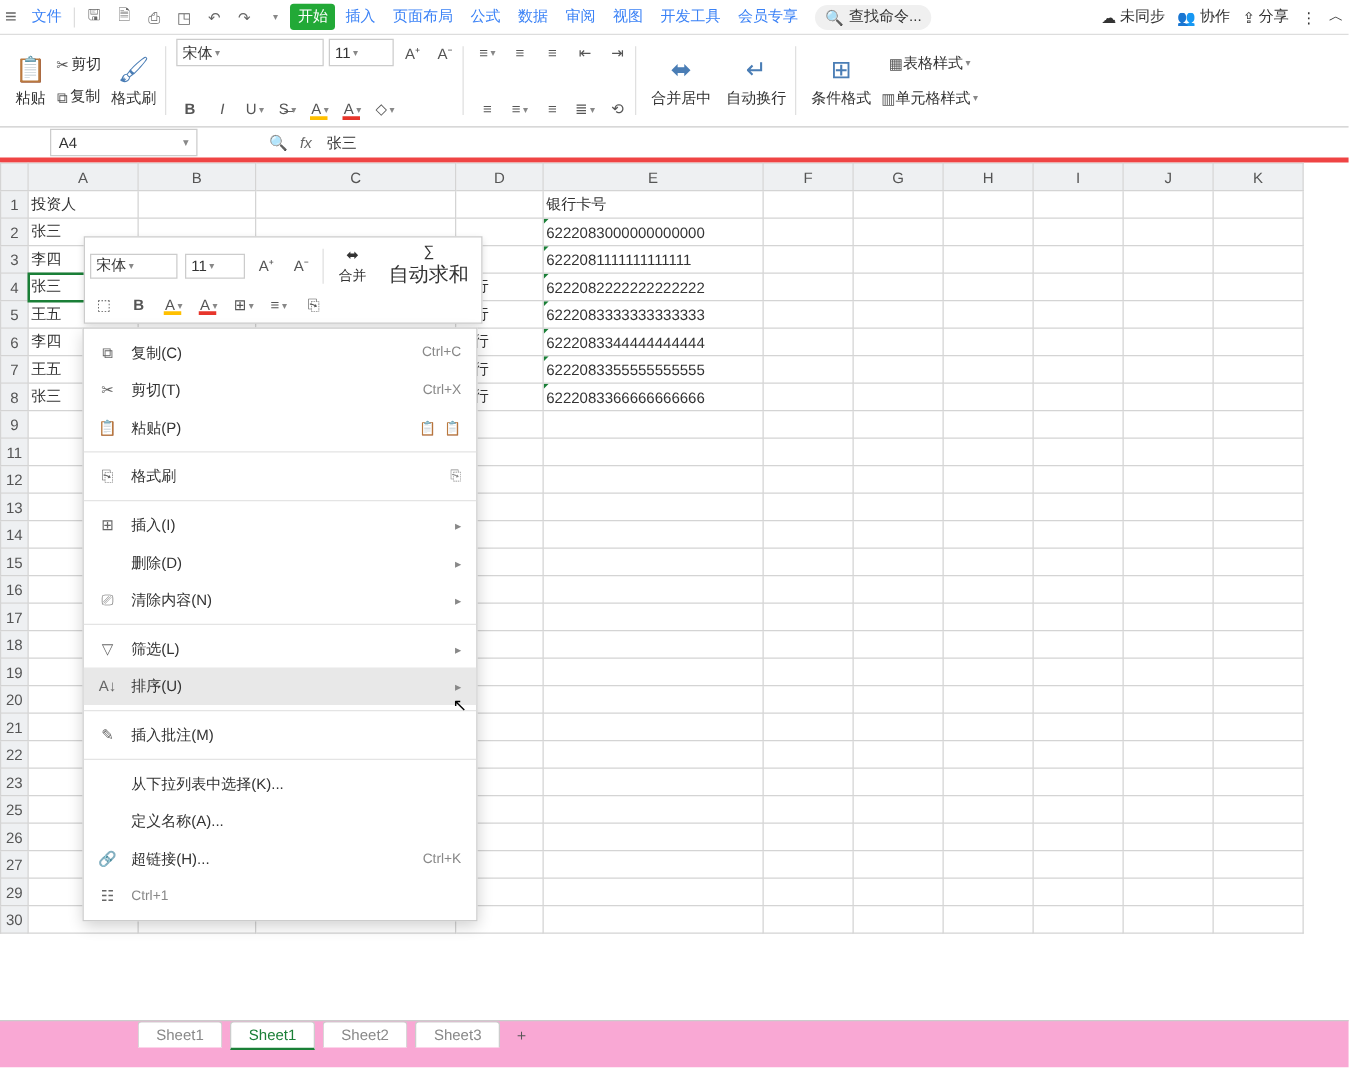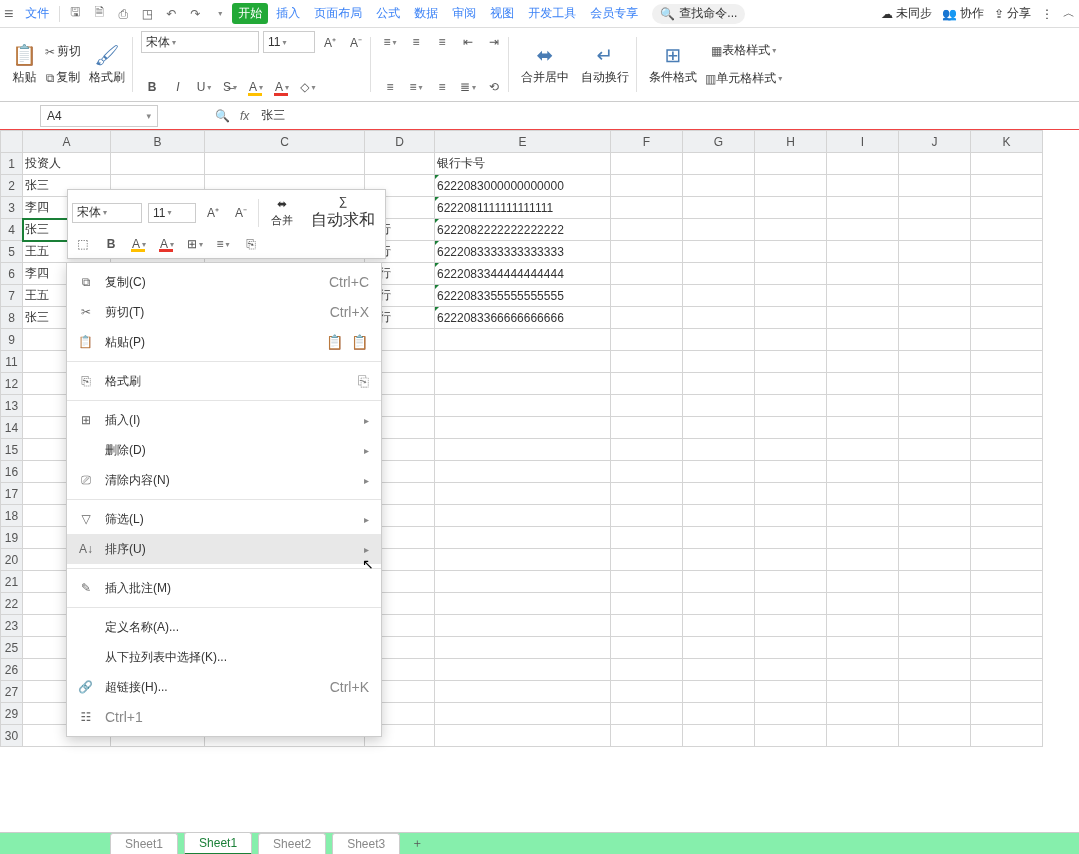--- a/index.html
+++ b/index.html
@@ -19,21 +19,21 @@
 .rgroup:last-child::after{display:none}
 .rrow{display:flex;align-items:center;gap:4px}
 .big-btn{display:flex;flex-direction:column;align-items:center;justify-content:center;padding:2px 4px;cursor:pointer;gap:2px}
 .big-btn .bicon{font-size:20px;color:#4a7db5}
 .rb{width:22px;height:22px;display:flex;align-items:center;justify-content:center;cursor:pointer;color:#555;border-radius:2px}
 .dd::after{content:"▾";font-size:8px;margin-left:2px;color:#888}
 .font-sel{border:1px solid #ccc;height:22px;padding:0 4px;display:flex;align-items:center;min-width:118px;background:#fff;cursor:pointer}
 .size-sel{border:1px solid #ccc;height:22px;padding:0 4px;display:flex;align-items:center;width:52px;background:#fff;cursor:pointer}
 .color-bar{position:absolute;bottom:2px;left:3px;right:5px;height:3px}
 .cwrap{position:relative}
-.name-row{height:28px;display:flex;align-items:center;border-bottom:1px solid #ef4444}
+.name-row{height:28px;display:flex;align-items:center;border-bottom:4px solid #ef4444}
 .name-box{width:118px;border:1px solid #ccc;margin:2px 4px 2px 40px;height:22px;display:flex;align-items:center;padding:0 6px;background:#fff}
 .name-box::after{content:"▾";margin-left:auto;color:#888;font-size:9px}
 .fx-area{display:flex;align-items:center;gap:6px;margin-left:50px}
 .fx-lbl{font-style:italic;color:#666}
 .fx-input{border:none;outline:none;padding:2px 6px;min-width:200px}
 .grid-wrap{position:relative;height:700px;overflow:hidden}
 table.sheet{border-collapse:collapse;table-layout:fixed}
 table.sheet th,table.sheet td{border:1px solid #d4d4d4;height:22px;padding:0 2px;overflow:hidden;white-space:nowrap;font-size:12px;text-align:left}
 table.sheet th{background:#eef0f2;text-align:center;font-weight:normal;color:#555}
 table.sheet th.rh{width:22px;background:#eef0f2}
@@ -44,25 +44,25 @@
 .float-toolbar{position:absolute;left:67px;top:189px;background:#fff;border:1px solid #ccc;box-shadow:0 2px 6px rgba(0,0,0,.15);padding:4px;display:flex;flex-direction:column;gap:3px;z-index:5}
 .ft-row{display:flex;align-items:center;gap:6px}
 .ft-sel{border:1px solid #ccc;height:20px;padding:0 4px;display:flex;align-items:center;background:#fff;cursor:pointer}
 .ft-btn{width:22px;height:20px;display:flex;align-items:center;justify-content:center;cursor:pointer;color:#555}
 .float-toolbar .sepv{width:1px;height:28px;background:#e0e0e0}
 .ctx-menu{position:absolute;left:66px;top:262px;width:316px;background:#fff;border:1px solid #ccc;box-shadow:0 4px 12px rgba(0,0,0,.2);z-index:6;padding:4px 0}
 .ctx-item{display:flex;align-items:center;height:30px;padding:0 12px 0 10px;cursor:pointer;gap:10px}
 .ctx-item.hover{background:#e8e8e8}
 .ctx-icon{width:18px;text-align:center;color:#666}
 .ctx-label{flex:1}
-.ctx-right{color:#888;font-size:14px}
+.ctx-right{color:#888;font-size:11px}
 .ctx-arrow::after{content:"▸";color:#888;margin-left:6px;font-size:10px}
 .ctx-sep{height:1px;background:#e4e4e4;margin:4px 0}
 .cursor-img{position:absolute;left:362px;top:556px;z-index:10;font-size:14px;color:#000;pointer-events:none}
-.sheet-tabs{position:absolute;bottom:0;left:0;right:0;height:22px;border-top:1px solid #ccc;display:flex;align-items:center;padding-left:110px;gap:6px;background:#86efac}
+.sheet-tabs{position:absolute;bottom:0;left:0;right:0;height:38px;border-top:1px solid #ccc;display:flex;align-items:flex-start;padding-left:110px;gap:6px;background:#f9a8d4}
 .stab{border:1px solid #ccc;border-bottom:none;padding:3px 14px;background:#fff;cursor:pointer;color:#888;border-radius:3px 3px 0 0}
 .stab.active{color:#1a7f37;border-bottom:2px solid #1a7f37}
 .green-tick{position:relative}
 .green-tick::before{content:"";position:absolute;left:0;top:0;border-left:4px solid #1a7f37;border-bottom:4px solid transparent}
 </style>
 </head>
 <body>
 
 <div class="menubar">
   <span class="ham">≡</span>
@@ -684,25 +684,25 @@
       <span class="ctx-arrow"></span>
     </div>
     <div class="ctx-sep"></div>
     <div class="ctx-item">
       <span class="ctx-icon">✎</span>
       <span class="ctx-label">插入批注(M)</span>
     </div>
     <div class="ctx-sep"></div>
     <div class="ctx-item">
       <span class="ctx-icon"></span>
+      <span class="ctx-label">从下拉列表中选择(K)...</span>
+    </div>
+    <div class="ctx-item">
+      <span class="ctx-icon"></span>
       <span class="ctx-label">定义名称(A)...</span>
-    </div>
-    <div class="ctx-item">
-      <span class="ctx-icon"></span>
-      <span class="ctx-label">从下拉列表中选择(K)...</span>
     </div>
     <div class="ctx-item">
       <span class="ctx-icon">🔗</span>
       <span class="ctx-label">超链接(H)...</span>
       <span class="ctx-right">Ctrl+K</span>
     </div>
     <div class="ctx-item">
       <span class="ctx-icon">☷</span>
       <span class="ctx-right">Ctrl+1</span>
     </div>

